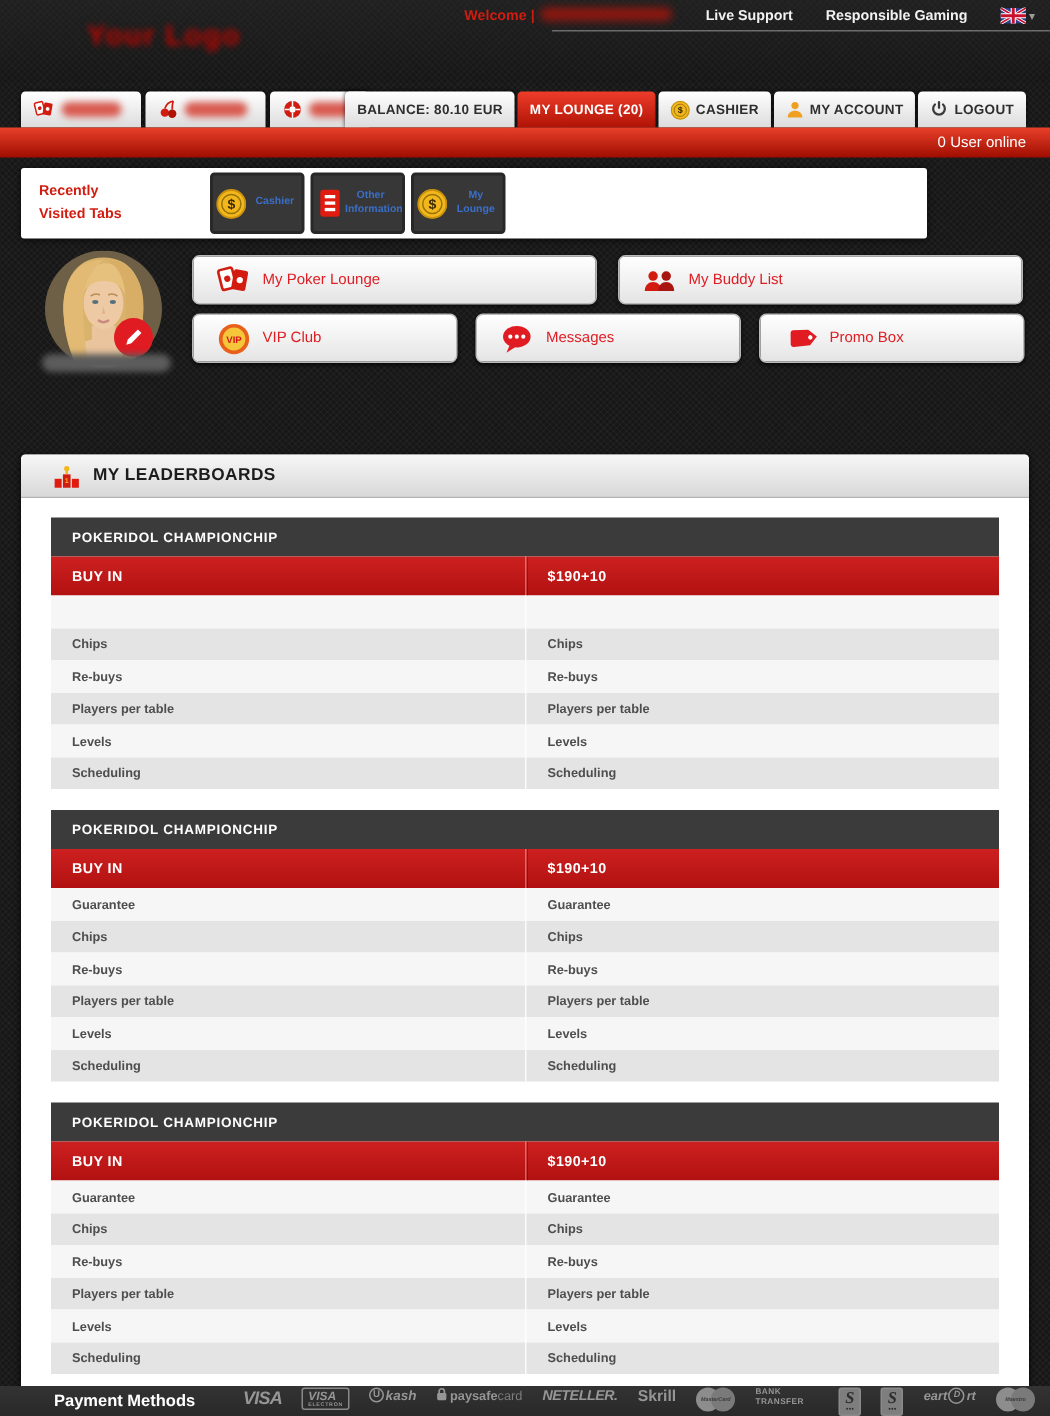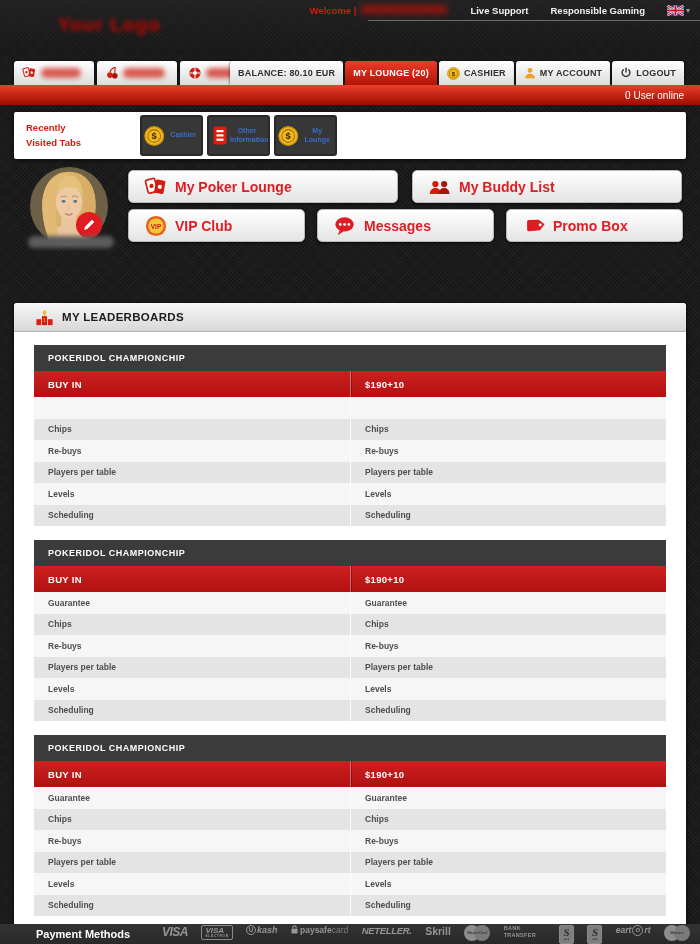--- a/index.html
+++ b/index.html
@@ -37,41 +37,41 @@
   .tabs-left .w1 { width:80px; } .tabs-left .w2 { width:80px; } .tabs-left .w3 { width:66px; }
   .redact { height:10px; background:#d85a50; border-radius:5px; filter:blur(2.5px); }
   .tabs-right { position:absolute; right:16px; top:61px; display:flex; gap:2px; }
 
   
   #redbar { position:absolute; top:85px; left:0; right:0; height:20px;
     background:linear-gradient(#e8402a,#9f0d00); display:flex; align-items:center; justify-content:flex-end;
     padding-right:16px; color:#fff; font-size:10px; font-weight:normal; }
 
   
-  #recentbar { position:absolute; left:14px; top:112px; width:672px; height:47px; background:#fff;
+  #recentbar { position:absolute; left:14px; top:112px; width:604px; height:47px; background:#fff;
     border-radius:2px; box-shadow:0 1px 4px rgba(0,0,0,.7); }
   .recent-title { position:absolute; left:12px; top:9px; color:#d21c10; font-size:9.5px; font-weight:bold; line-height:1.55; }
   .tiles { position:absolute; left:126px; top:3px; display:flex; gap:4px; }
   .tile { width:63px; height:41px; background:#373737; border:2px solid #282828; border-radius:3px;
     display:flex; align-items:center; justify-content:center; gap:3px; cursor:pointer; padding:2px; }
   .tile-label { color:#3a6fc9; font-size:7px; font-weight:bold; text-align:center; width:34px; line-height:1.25; }
 
   
   #avatar { position:absolute; left:30px; top:167px; width:78px; height:78px; border-radius:50%;
     overflow:hidden; cursor:pointer; }
   #avatar svg { display:block; width:100%; height:100%; }
   #pencil { position:absolute; left:76px; top:212px; width:26px; height:26px; cursor:pointer; }
   #name-pill { position:absolute; left:28px; top:236px; width:86px; height:12px; background:#5c5c5c;
     border-radius:6px; filter:blur(2px); }
   .lb-btn { position:absolute; height:33px; background:linear-gradient(#ffffff,#e4e4e4);
     border:1px solid #b9b9b9; border-radius:5px; box-shadow:0 1px 3px rgba(0,0,0,.75); cursor:pointer; }
   .lb-btn .bicon { position:absolute; left:14px; top:50%; transform:translateY(-50%);
     width:26px; height:24px; display:flex; align-items:center; justify-content:center; }
   .lb-btn .blabel { position:absolute; left:46px; top:0; height:100%; display:flex; align-items:center;
-    color:#df1d24; font-size:14px; font-weight:bold; }
+    color:#df1d24; font-size:10px; font-weight:normal; }
   #btn-poker  { left:128px; top:170px; width:270px; }
   #btn-buddy  { left:412px; top:170px; width:270px; }
   #btn-vip    { left:128px; top:209px; width:177px; }
   #btn-msg    { left:317px; top:209px; width:177px; }
   #btn-promo  { left:506px; top:209px; width:177px; }
 
   
   #leaderboards { position:absolute; left:14px; top:255px; width:672px; height:633px; background:#fff;
     border-radius:3px 3px 6px 6px; box-shadow:0 1px 5px rgba(0,0,0,.8); overflow:hidden;margin-top:48px; }
   .lbp-header { height:29px; background:linear-gradient(#f7f7f7,#d8d8d8); border-bottom:1px solid #b3b3b3;

